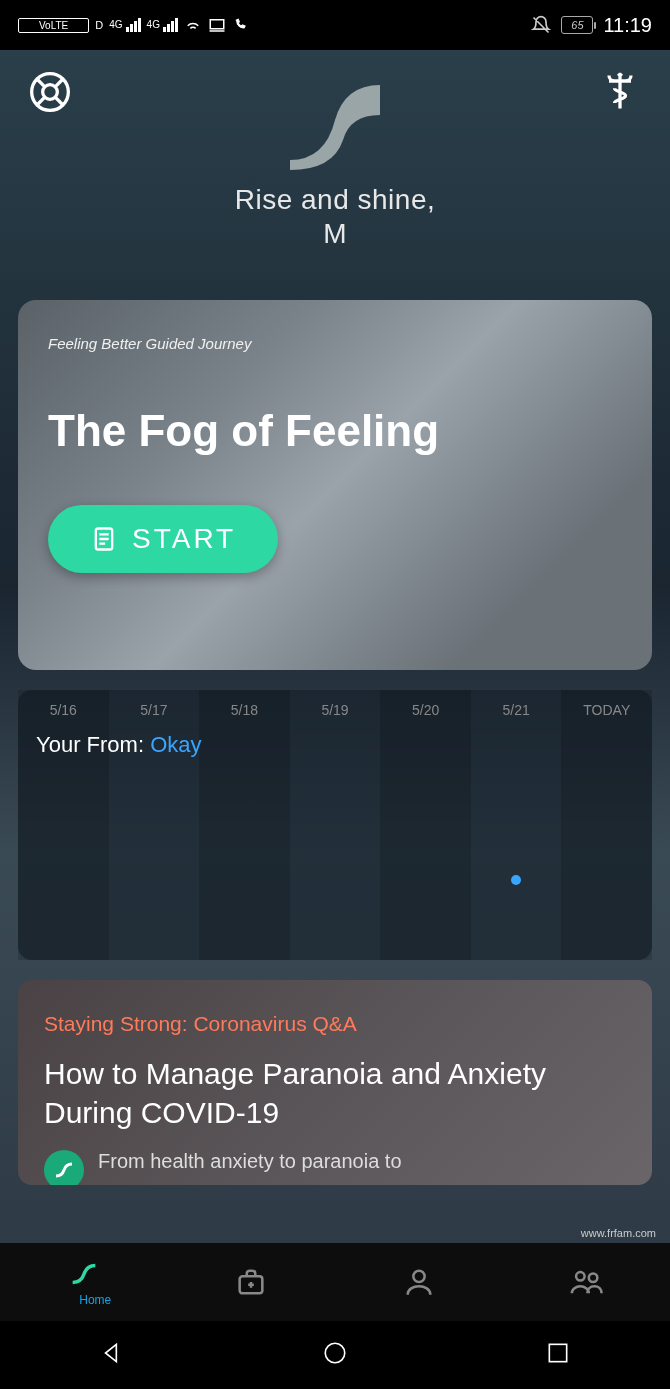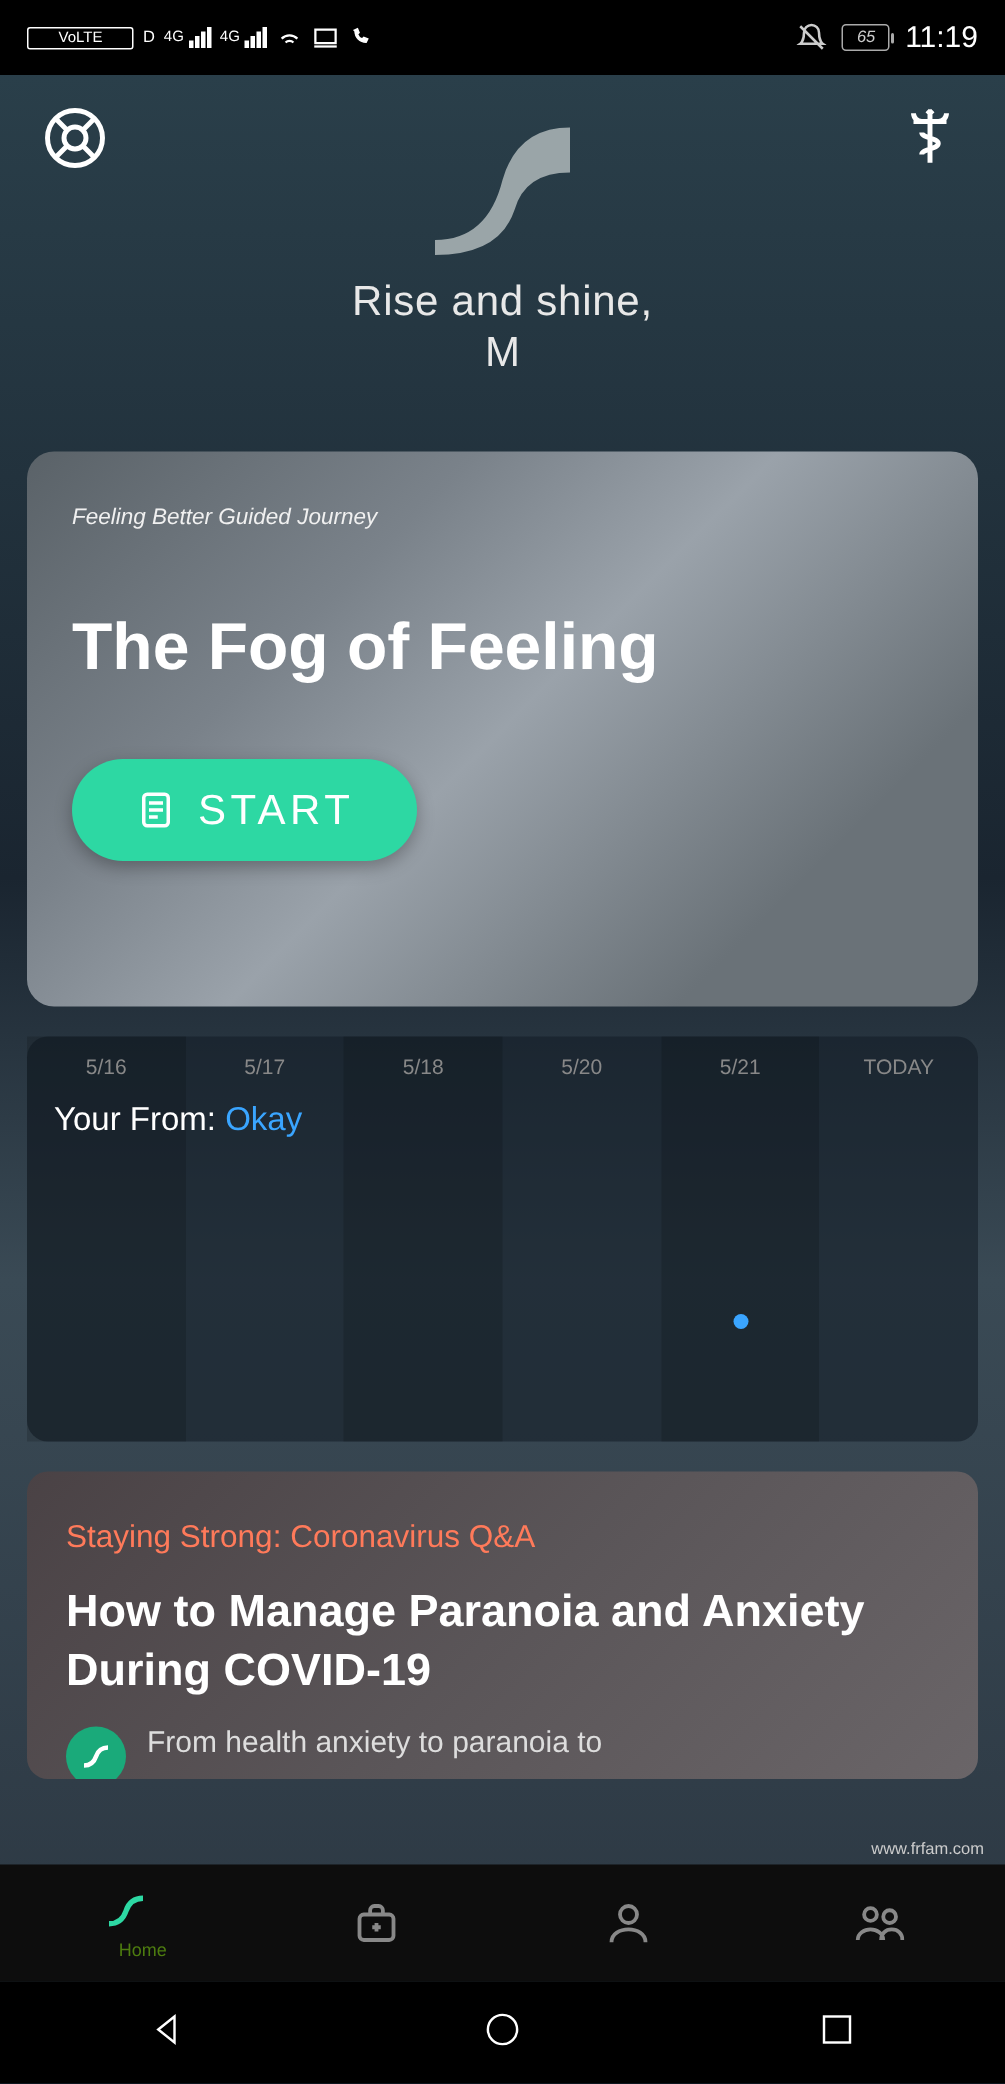--- a/index.html
+++ b/index.html
@@ -91,36 +91,36 @@
 .dot { width: 10px; height: 10px; background: #3aa5ff; border-radius: 50%; position: absolute; bottom: 75px; left: 50%; transform: translateX(-50%); }
 .article-card {
   margin-top: 20px;
   border-radius: 14px;
   background: linear-gradient(135deg, #4a4245 0%, #5a5558 50%, #6a6568 100%);
   padding: 32px 26px 20px;
   height: 205px;
   overflow: hidden;
 }
 .article-tag { color: #ff7a5a; font-size: 21px; font-weight: 400; }
-.article-title { font-size: 30px; font-weight: 700; margin-top: 18px; line-height: 1.3; }
+.article-title { font-size: 30px; font-weight: 400; margin-top: 18px; line-height: 1.3; }
 .article-row { display: flex; align-items: flex-start; gap: 14px; margin-top: 18px; }
 .article-icon { width: 40px; height: 40px; background: #1aaa7a; border-radius: 50%; flex-shrink: 0; display:flex; align-items:center; justify-content:center; }
 .article-desc { font-size: 20px; color: #ddd; font-weight: 300; }
 .bottom-nav {
   position: absolute;
   bottom: 68px;
   left: 0; right: 0;
   height: 78px;
   background: #0d0d0d;
   display: flex;
   z-index: 20;
 }
 .nav-item { flex: 1; display: flex; flex-direction: column; align-items: center; justify-content: center; gap: 2px; }
 .nav-item svg { width: 34px; height: 34px; }
-.nav-label { font-size: 12px; color: #4d7c0f; padding-left: 23px; }
+.nav-label { font-size: 12px; color: #0ea5e9; padding-left: 23px; }
 .nav-active { color: #2dd8a3; }
 .nav-bar {
   position: absolute;
   bottom: 0; left: 0; right: 0;
   height: 68px;
   background: #000;
   display: flex;
   align-items: center;
   justify-content: space-around;
   z-index: 20;
@@ -212,20 +212,23 @@
 
   <div class="week-card">
     <div class="day-col">
         <div class="day-label">5/16</div>
       </div>
     <div class="day-col">
         <div class="day-label">5/17</div>
       </div>
     <div class="day-col">
         <div class="day-label">5/18</div>
+      </div>
+    <div class="day-col">
+        <div class="day-label">5/19</div>
       </div>
     <div class="day-col">
         <div class="day-label">5/20</div>
       </div>
     <div class="day-col">
         <div class="day-label">5/21</div>
         <div class="dot"></div>
       </div>
     <div class="day-col">
         <div class="day-label">TODAY</div>

